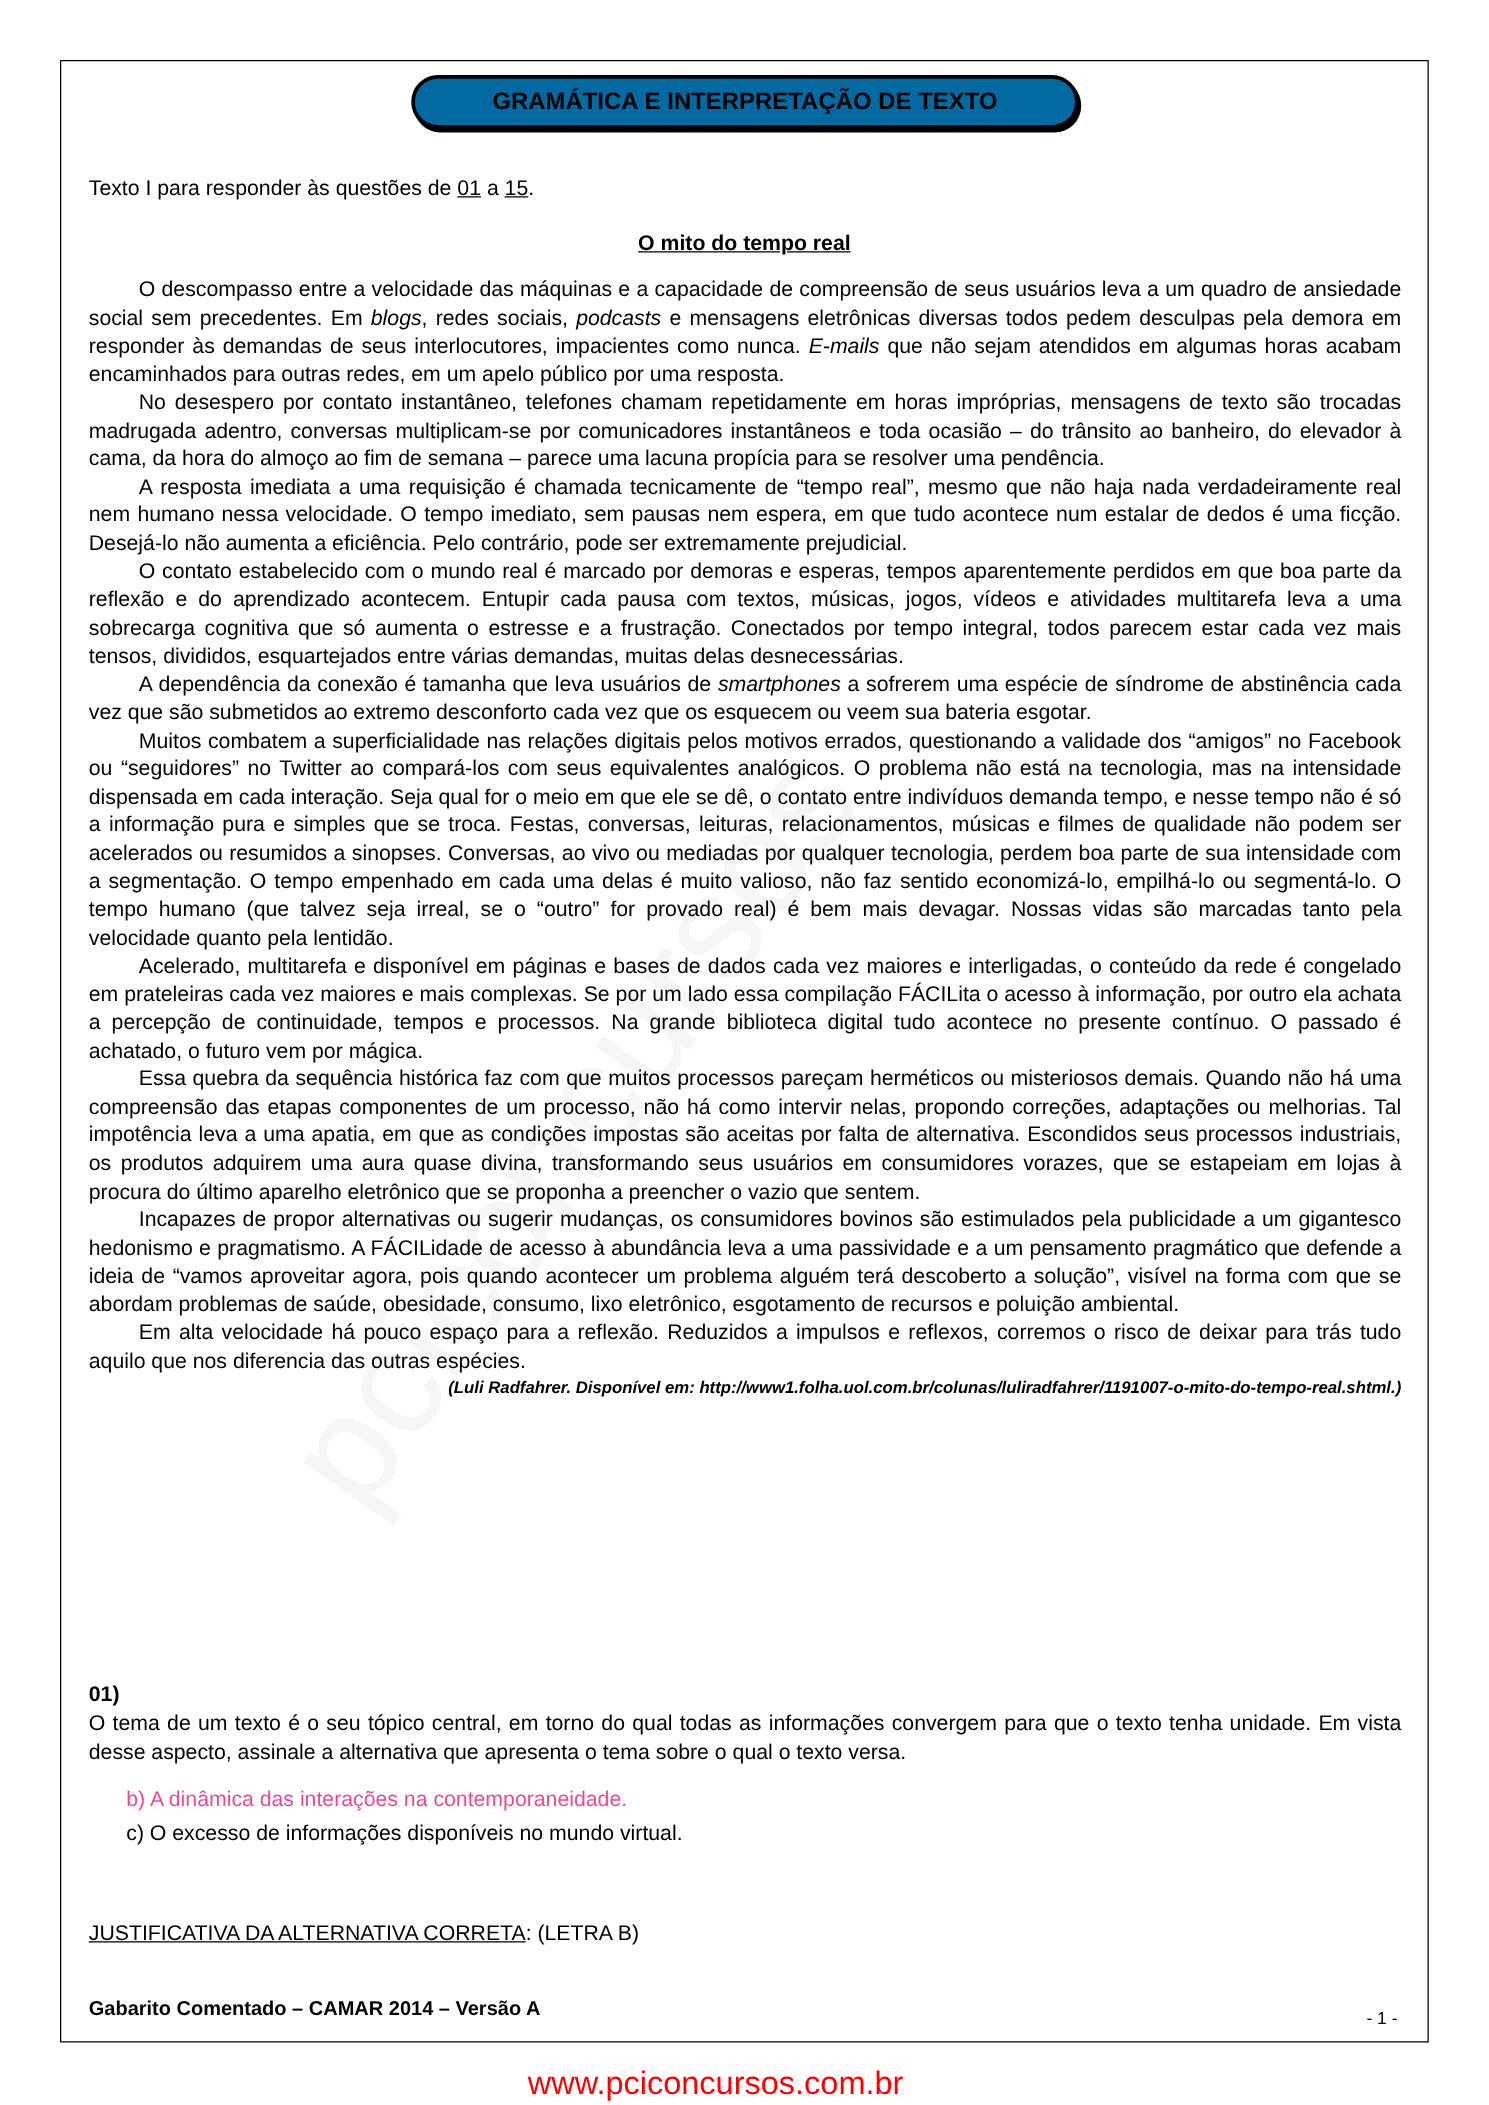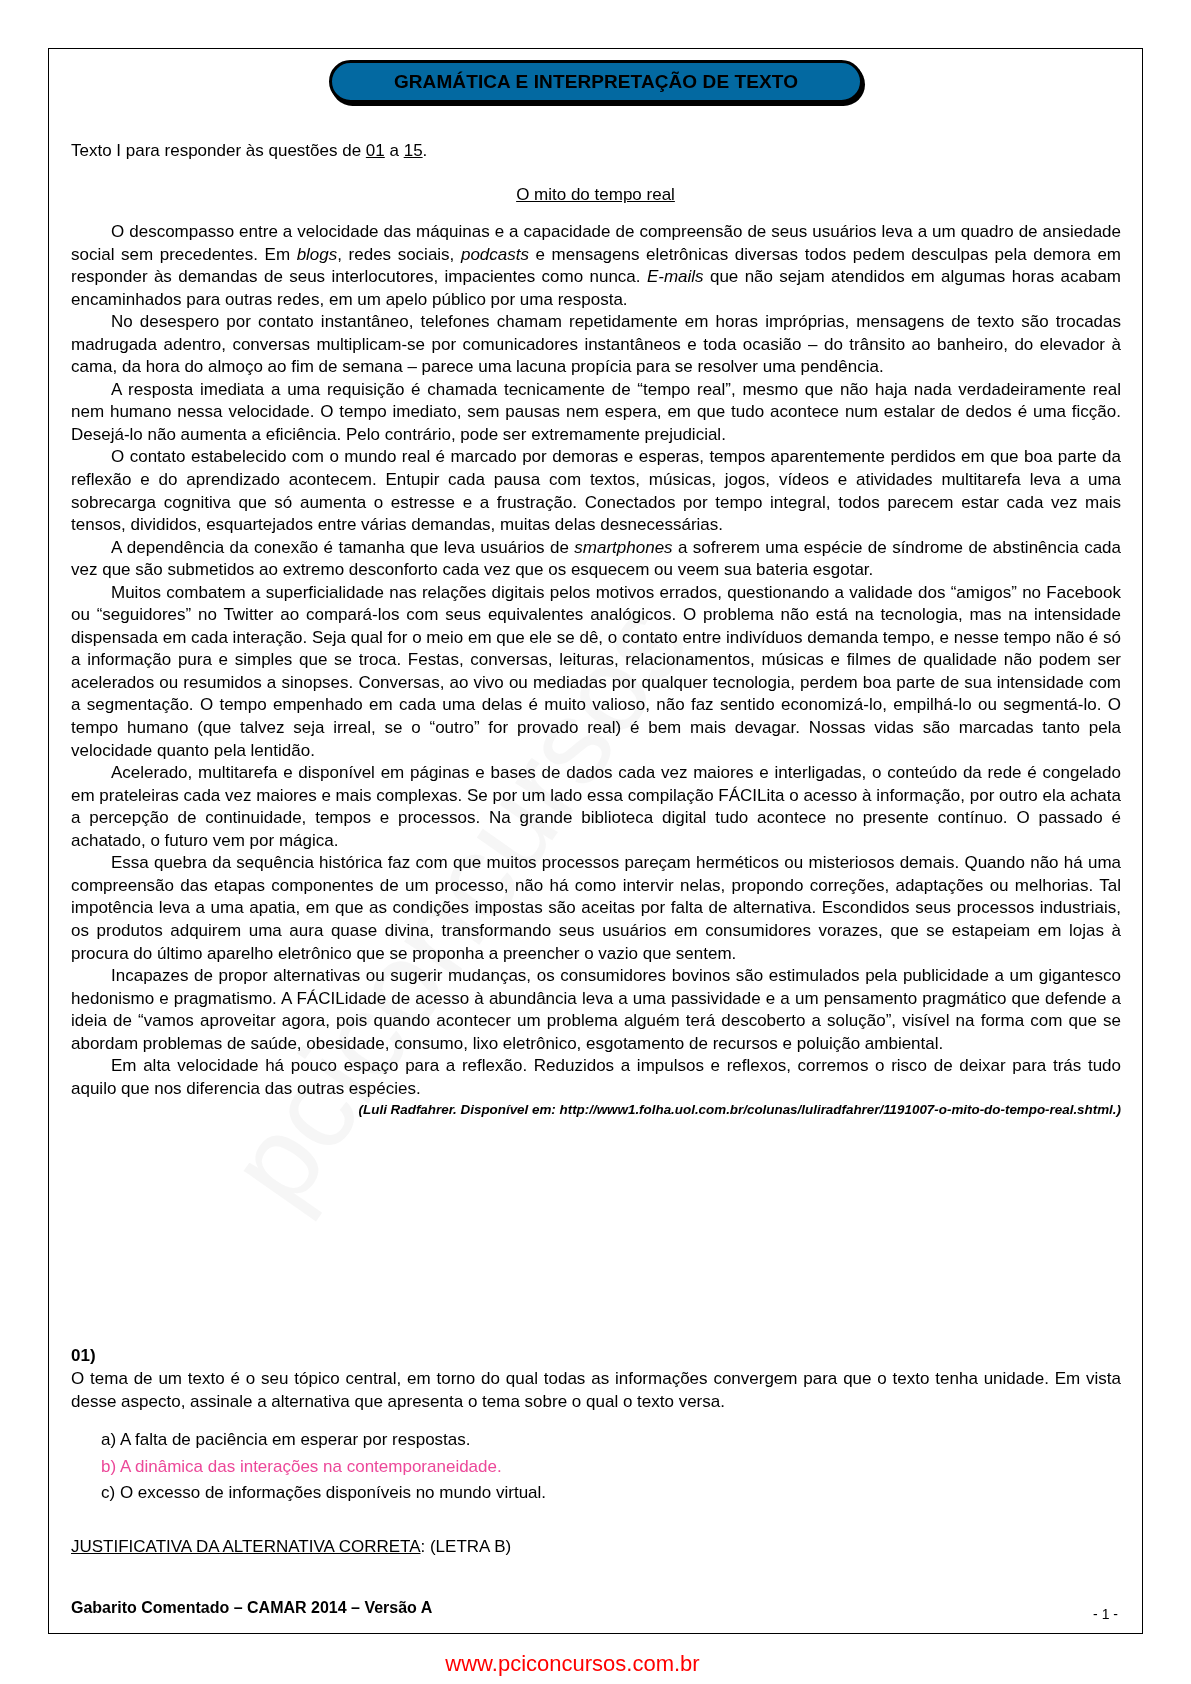--- a/index.html
+++ b/index.html
@@ -8,38 +8,38 @@
   .page-frame { position: absolute; left: 48px; top: 48px; width: 1095px; height: 1586px;
                 border: 1.5px solid #000; box-sizing: border-box; }
   .section-title-box { position: absolute; left: 329px; top: 60px; width: 534px; height: 43px;
                        box-sizing: border-box; border: 3.5px solid #000; border-radius: 22px;
                        background: #0369a1; display: flex; align-items: center; justify-content: center;
                        box-shadow: 2px 3px 0 #000; }
   .section-title { font-weight: bold; font-size: 19px; letter-spacing: 0.1px; }
   .intro { position: absolute; left: 71px; top: 141px; font-weight: normal; font-size: 17px; }
   .intro u { text-decoration: underline; }
   .text-title { position: absolute; left: 0; width: 1191px; top: 185px; text-align: center;
-                font-weight: normal; font-size: 17px; text-decoration: underline; }
+                font-weight: bold; font-size: 17px; text-decoration: underline; }
   .article { position: absolute; left: 71px; top: 221px; width: 1050px;
              font-size: 17px; line-height: 22.55px; text-align: justify; }
   .article p { margin: 0; text-indent: 40px; }
   .citation { text-align: right; font-weight: bold; font-style: italic; font-size: 13.4px; line-height: 20px; margin-top: 0; }
   .question { position: absolute; left: 71px; top: 1344px; width: 1050px; font-size: 17px; line-height: 23px; }
   .q-row { display: flex; flex-direction: column; }
   .q-num { font-weight: bold; width: 30px; flex: none; }
   .q-stem { flex: 1; text-align: justify; }
   .options { margin-top: 14px; margin-left: 30px; font-size: 17px; line-height: 26.5px; }
   .opt { display: block; }
   .opt.correct { color: #e8140f; }
   .justification { position: absolute; left: 71px; top: 1537px; font-size: 17px; }
   .justification .label { text-decoration: underline; }
   .footer-left { position: absolute; left: 71px; top: 1599px; font-weight: bold; font-size: 16px; }
   .footer-right { position: absolute; right: 73px; top: 1606px; font-size: 14px; }
   .site-link { position: absolute; left: 0; width: 1145px; top: 1651px; text-align: center;
-               color: #ff0000; font-size: 22px; text-decoration: none; }
+               color: #ff0000; font-size: 26px; text-decoration: none; }
   .watermark { position: absolute; left: 200px; top: 1150px; font-size: 120px; color: rgba(180,180,180,0.12);
                transform: rotate(-55deg); transform-origin: left top; pointer-events: none; white-space: nowrap;
                font-family: "Liberation Sans", sans-serif; }
 </style>
 </head>
 <body>
 
 <div class="watermark">pciconcursos</div>
 
 <div class="page-frame"></div>
@@ -69,21 +69,20 @@
     </div>
   <div class="citation">(Luli Radfahrer. Disponível em: http://www1.folha.uol.com.br/colunas/luliradfahrer/1191007-o-mito-do-tempo-real.shtml.)</div>
 </div>
 
 <div class="question">
   <div class="q-row">
     <span class="q-num">01)</span>
     <span class="q-stem">O tema de um texto é o seu tópico central, em torno do qual todas as informações convergem para que o texto tenha unidade. Em vista desse aspecto, assinale a alternativa que apresenta o tema sobre o qual o texto versa.</span>
   </div>
   <div class="options" id="options">
-      <span class="opt">a) A falta de paciência em esperar por respostas.</span>
       <span class="opt correct" style="color: #ec4899;">b) A dinâmica das interações na contemporaneidade.</span>
       <span class="opt">c) O excesso de informações disponíveis no mundo virtual.</span>
     </div>
 </div>
 
 <div class="justification">
   <span class="label">JUSTIFICATIVA DA ALTERNATIVA CORRETA</span><span>: (LETRA B)</span>
 </div>
 
 <div class="footer-left">Gabarito Comentado – CAMAR 2014 – Versão A</div>

